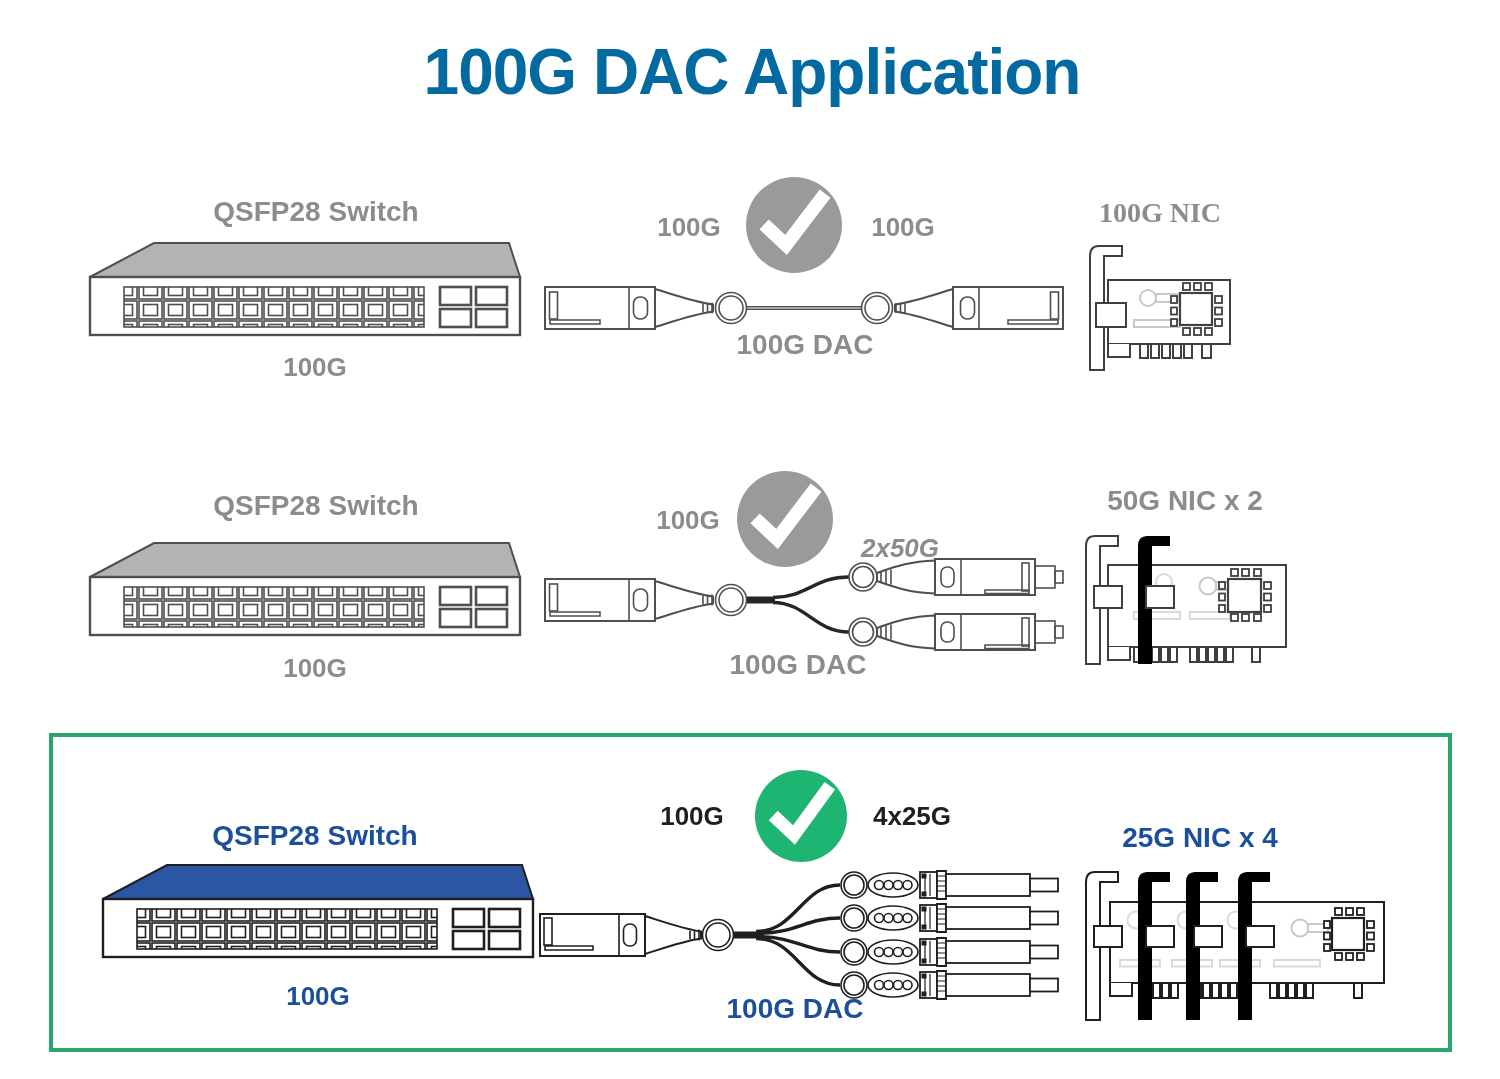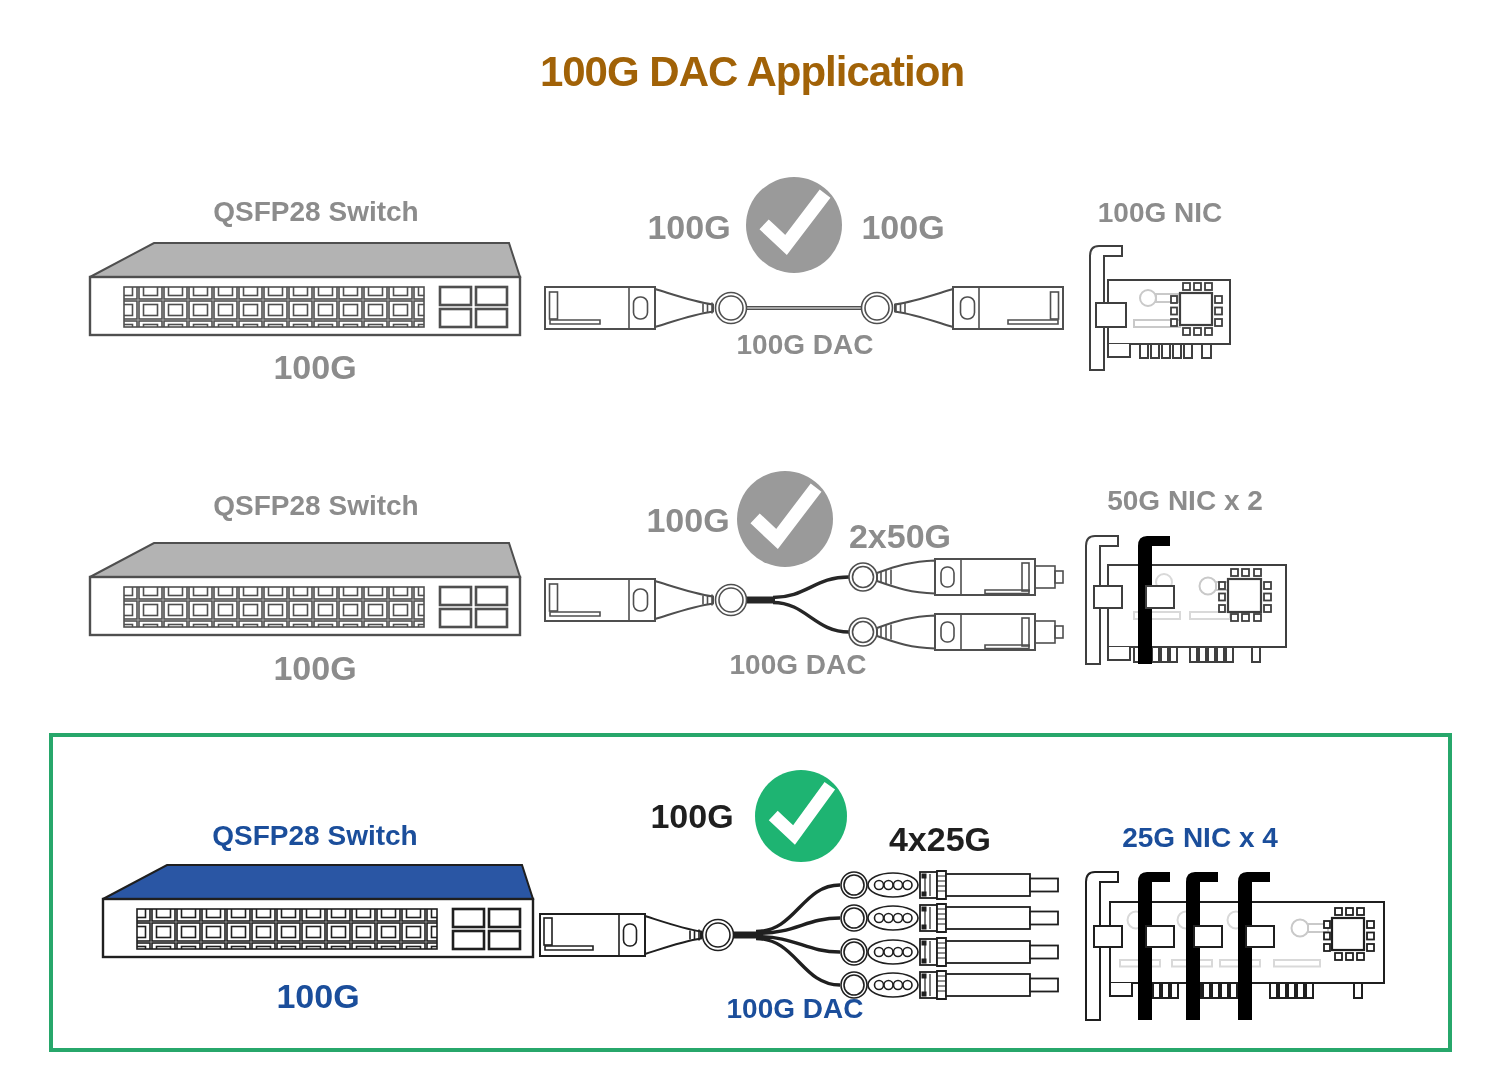--- a/index.html
+++ b/index.html
@@ -3,22 +3,22 @@
 <meta charset="utf-8">
 <style>
   html,body{margin:0;padding:0;background:#fff;}
   #canvas{position:relative;width:1500px;height:1079px;background:#fff;overflow:hidden;
           font-family:"Liberation Sans", sans-serif;}
   .abs{position:absolute;}
   .lbl{position:absolute;transform:translate(-50%,-50%);font-weight:bold;white-space:nowrap;line-height:1;}
   .gray{color:#8c8c8c;}
   .blue{color:#1b4e9b;}
   .dark{color:#1f1f1f;}
-  .title{font-size:42px;font-weight:800;color:#a16207;letter-spacing:-1px;}
-  .sz-big{font-size:34px;}
+  .title{font-size:64px;font-weight:800;color:#0369a1;letter-spacing:-1px;}
+  .sz-big{font-size:26px;}
   .sz-med{font-size:28px;}
   .green-box{position:absolute;left:49px;top:733px;width:1403px;height:319px;
              border:4px solid #27a76b;box-sizing:border-box;background:transparent;}
   svg{display:block;}
 </style>
 </head>
 <body>
 
 <div id="canvas">
 
@@ -81,21 +81,21 @@
         <circle cx="334" cy="26" r="12"></circle>
       <path d="M353,21.5 V30.5 M357.5,21 V31 M362,20.5 V31.5"></path>
       <line x1="436" y1="5" x2="436" y2="47"></line>
         <rect x="417.5" y="15" width="14" height="22" rx="6.5"></rect>
       <rect x="507.5" y="10" width="8" height="27"></rect>
         <path d="M465,38 h50 v4 h-50 z"></path>
     </g>
   </svg>
   <div class="lbl gray sz-med" style="left:805px;top:345px;">100G DAC</div>
 
-  <div class="lbl gray sz-med" style="left:1160px;top:213px;">100G NIC</div>
+  <div class="lbl gray sz-med" style="left:1160px;top:213px;font-family:Liberation Serif, serif;">100G NIC</div>
   <svg class="abs" style="left:1078px;top:236px;" width="162" height="142" viewBox="0 0 162 142">
     <g fill="#fff" stroke="#3f3f3f" stroke-width="2">
       <path d="M12,134 V20 Q12,10 21,10 H44 V20 H26 V134 Z"></path>
       <rect x="30" y="44" width="122" height="64"></rect>
       <path d="M30,108 V121 H52 V108"></path>
       <rect x="62" y="108" width="8" height="14"></rect>
         <rect x="73" y="108" width="8" height="14"></rect>
       <rect x="84" y="108" width="8" height="14"></rect>
         <rect x="95" y="108" width="8" height="14"></rect>
       <rect x="106" y="108" width="8" height="14"></rect>
@@ -137,21 +137,21 @@
         <rect x="388" y="69" width="31" height="18"></rect>
     </g>
   </svg>
   <div class="lbl gray sz-big" style="left:315px;top:668px;">100G</div>
 
   <div class="lbl gray sz-big" style="left:688px;top:520px;">100G</div>
   <svg class="abs" style="left:733px;top:467px;" width="104" height="104" viewBox="-52 -52 104 104">
     <circle cx="0" cy="0" r="48" fill="#9a9a9a"></circle>
     <path d="M-25,4 L-8,20 L27,-26" fill="none" stroke="#fff" stroke-width="13.5" stroke-linecap="square"></path>
   </svg>
-  <div class="lbl gray sz-big" style="left:900px;top:536px;">2x50G</div>
+  <div class="lbl gray sz-big" style="left:900px;top:548px;font-style:italic;">2x50G</div>
 
   <svg class="abs" style="left:543px;top:552px;" width="530" height="106" viewBox="0 0 530 106">
     <path d="M230,45.5 C263,45.5 272,25 306,25 M230,50.5 C263,50.5 272,80 306,80" fill="none" stroke="#262626" stroke-width="3.4"></path>
     <path d="M203,48 H232" stroke="#262626" stroke-width="7"></path>
     <g fill="#fff" stroke="#4f4f4f" stroke-width="2">
       <rect x="2" y="27" width="110" height="42"></rect>
       <path d="M112,29 C138,37 152,42 170,44.5 L170,51.5 C152,54 138,59 112,67 Z"></path>
     </g>
     <g fill="none" stroke="#4f4f4f" stroke-width="1.6">
       <rect x="6.5" y="32" width="8" height="27"></rect>
@@ -247,21 +247,21 @@
         <rect x="388" y="69" width="31" height="18"></rect>
     </g>
   </svg>
   <div class="lbl blue sz-big" style="left:318px;top:996px;">100G</div>
 
   <div class="lbl dark sz-big" style="left:692px;top:816px;">100G</div>
   <svg class="abs" style="left:753px;top:768px;" width="96" height="96" viewBox="-48 -48 96 96">
     <circle cx="0" cy="0" r="46" fill="#1eb472"></circle>
     <path d="M-23,4 L-7,19 L25,-25" fill="none" stroke="#fff" stroke-width="13" stroke-linecap="square"></path>
   </svg>
-  <div class="lbl dark sz-big" style="left:940px;top:816px;margin-top:23px;">4x25G</div>
+  <div class="lbl dark sz-big" style="left:912px;top:816px;">4x25G</div>
 
   <svg class="abs" style="left:538px;top:864px;" width="535" height="146" viewBox="0 0 535 146">
     <path d="M218,67.5 C258,67.5 264,21 302,21 M218,69.5 C258,69.5 268,54 302,54 M218,72.5 C258,72.5 268,88 302,88 M218,74.5 C258,74.5 264,121 302,121" fill="none" stroke="#1f1f1f" stroke-width="3.4"></path>
     <path d="M195,71 H220" stroke="#1f1f1f" stroke-width="7"></path>
     <g fill="#fff" stroke="#1f1f1f" stroke-width="2">
       <rect x="2" y="50" width="105" height="42"></rect>
       <path d="M107,52 C132,60 146,65 163,67.5 L163,74.5 C146,77 132,82 107,90 Z"></path>
     </g>
     <g fill="none" stroke="#1f1f1f" stroke-width="1.6">
       <rect x="6" y="54" width="8" height="27"></rect>

